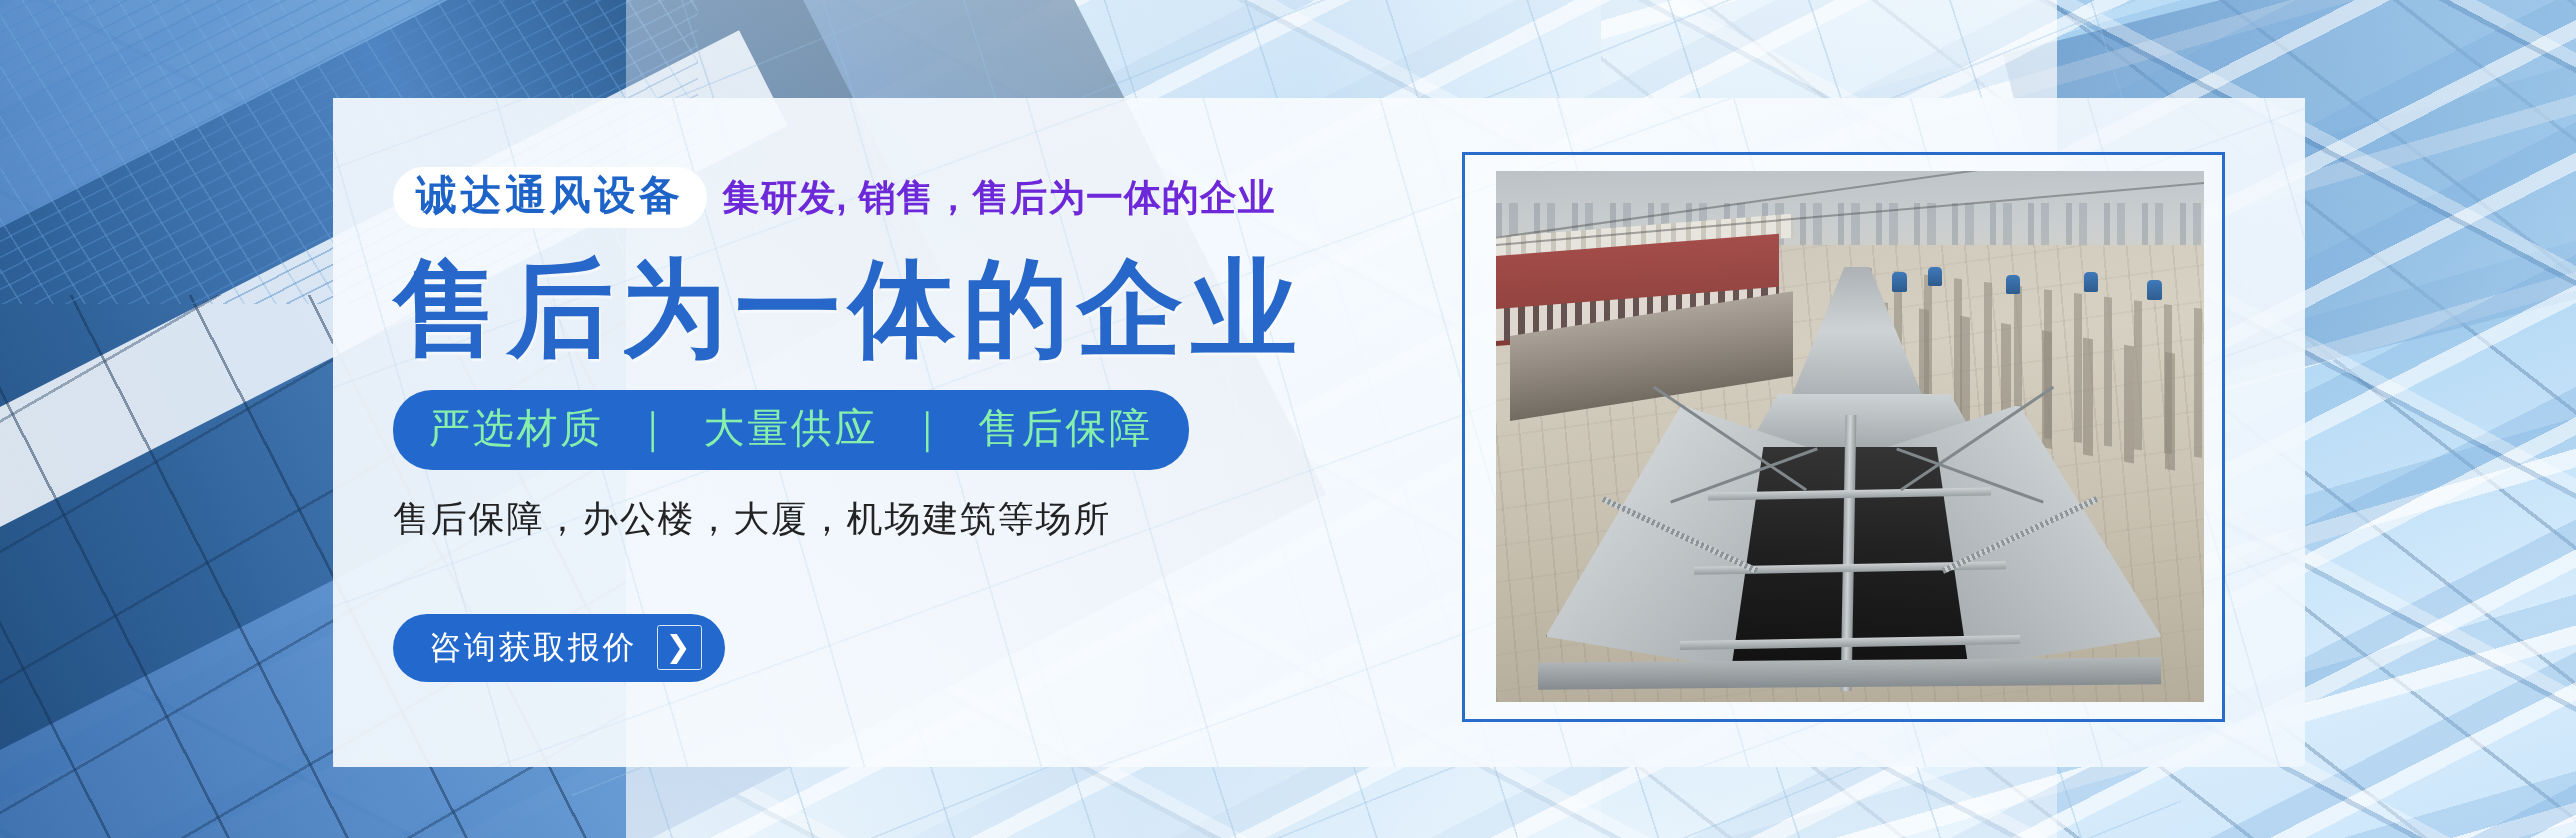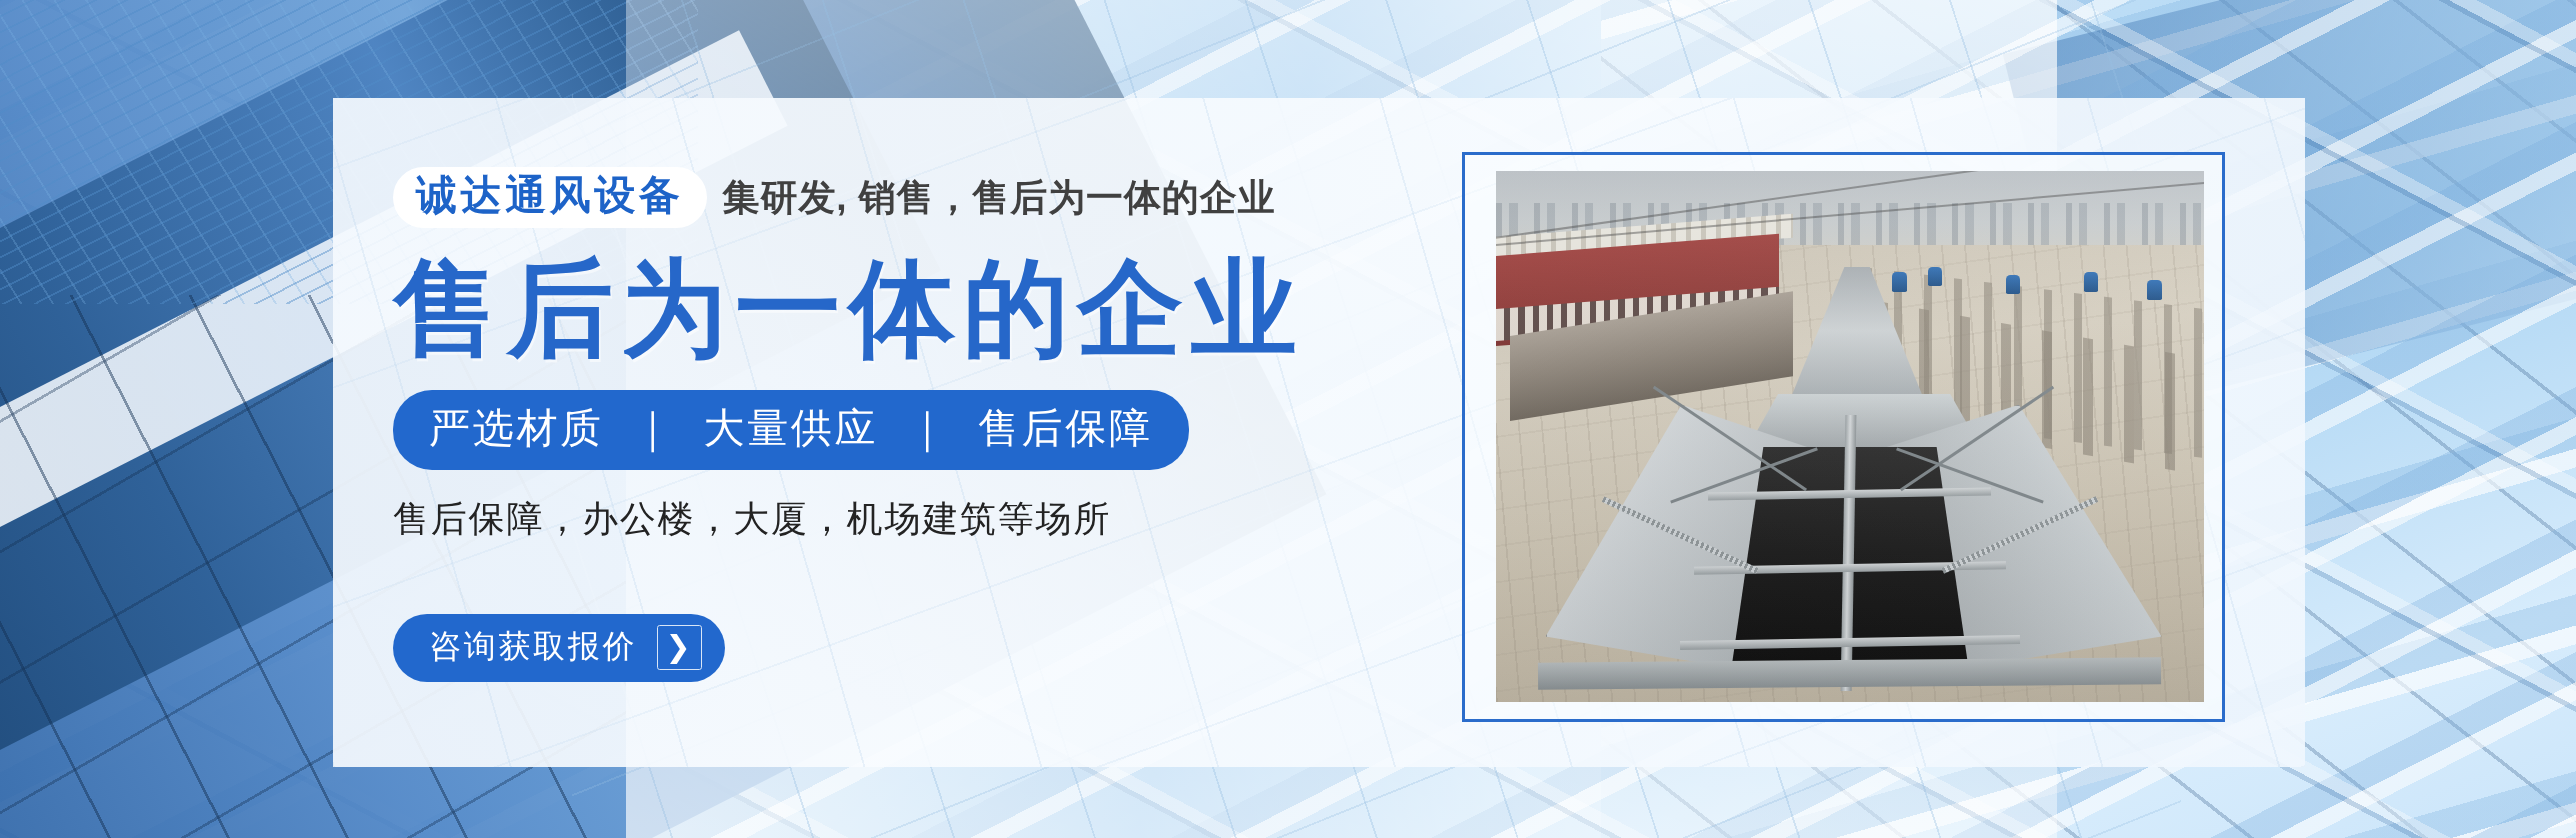--- a/index.html
+++ b/index.html
@@ -133,47 +133,47 @@
   .content{position:absolute;left:393px;top:134px;width:1019px;}
 
   .tagline-row{display:flex;align-items:center;height:77px;margin-top:25px;}
   .brand-pill{
     background:#ffffff;color:#1d63c8;
     font-size:41px;font-weight:700;letter-spacing:3.6px;
     padding:5.4px 23px 9px 23px;border-radius:39px;
     line-height:1.12;white-space:nowrap;
   }
   .tagline-text{
-    margin-left:16px;color:#404040;font-size:37px;font-weight:700;
+    margin-left:16px;color:#6d28d9;font-size:37px;font-weight:700;
     letter-spacing:0.9px;white-space:nowrap;
   }
 
   .headline{
     margin-top:12.5px;
     font-size:106px;font-weight:800;color:#2667c9;
     letter-spacing:8px;line-height:1.12;white-space:nowrap;
     text-shadow:1.8px 2.7px 0 rgba(255,255,255,.5);
   }
 
   .feature-pill{
     display:inline-block;margin-top:23px;
-    background:#2268cd;color:#ffffff;border-radius:39px;
+    background:#2268cd;color:#86efac;border-radius:39px;
     font-size:41px;font-weight:500;letter-spacing:2.7px;
     padding:10.7px 36px 14.3px 36px;white-space:nowrap;text-align:right;
   }
   .feature-pill .sep{padding:0 14.3px;font-weight:300;}
 
   .subline{
     margin-top:25px;color:#232323;font-size:36px;font-weight:400;
     letter-spacing:1.8px;white-space:nowrap;
   }
 
   .cta-wrap{margin-top:70px;}
   .cta{
-    display:inline-flex;align-items:center;gap:19.7px;
+    display:inline-flex;align-items:flex-end;gap:19.7px;
     background:#2268cd;color:#ffffff;border-radius:36px;
     padding:10.7px 23px 12.5px 36px;
     font-size:32px;font-weight:500;letter-spacing:2.7px;
     cursor:pointer;border:none;white-space:nowrap;
     font-family:"Liberation Sans","DejaVu Sans",sans-serif;
   }
   .cta-arrow{
     width:43px;height:43px;border:1.8px solid #d9e6f7;border-radius:2.7px;
     display:flex;align-items:center;justify-content:center;
     font-size:30px;line-height:1;color:#ffffff;

